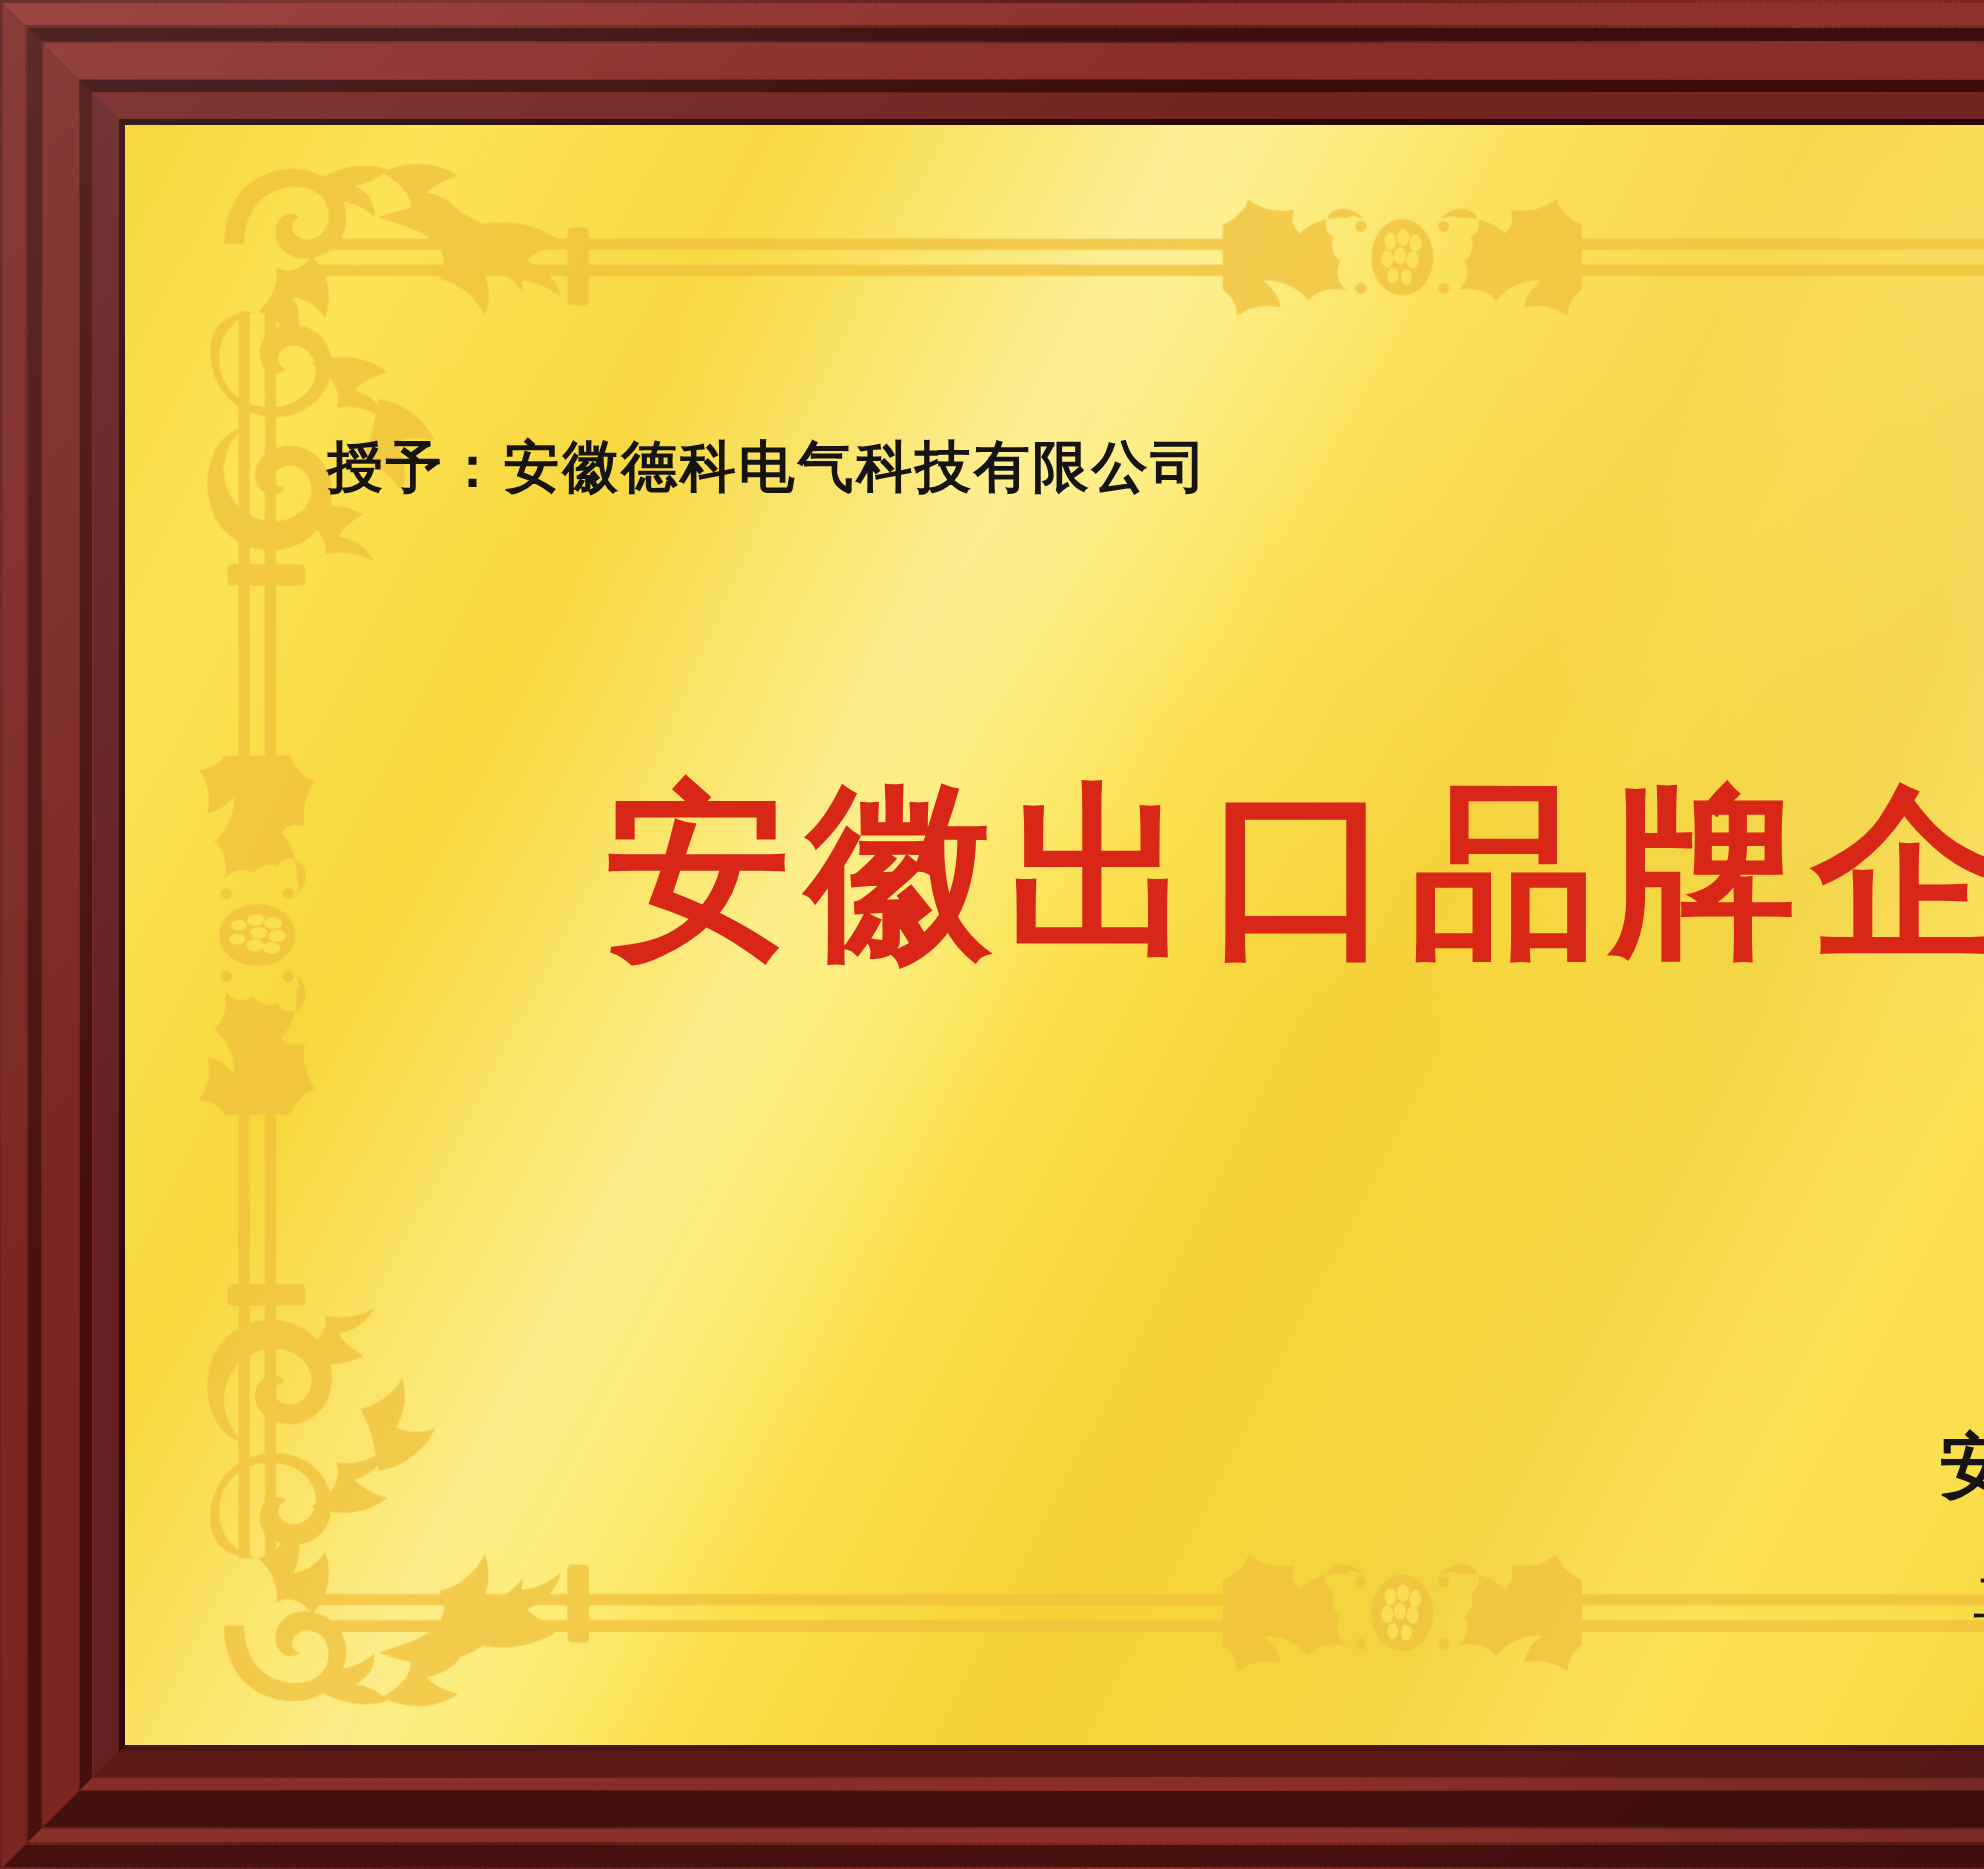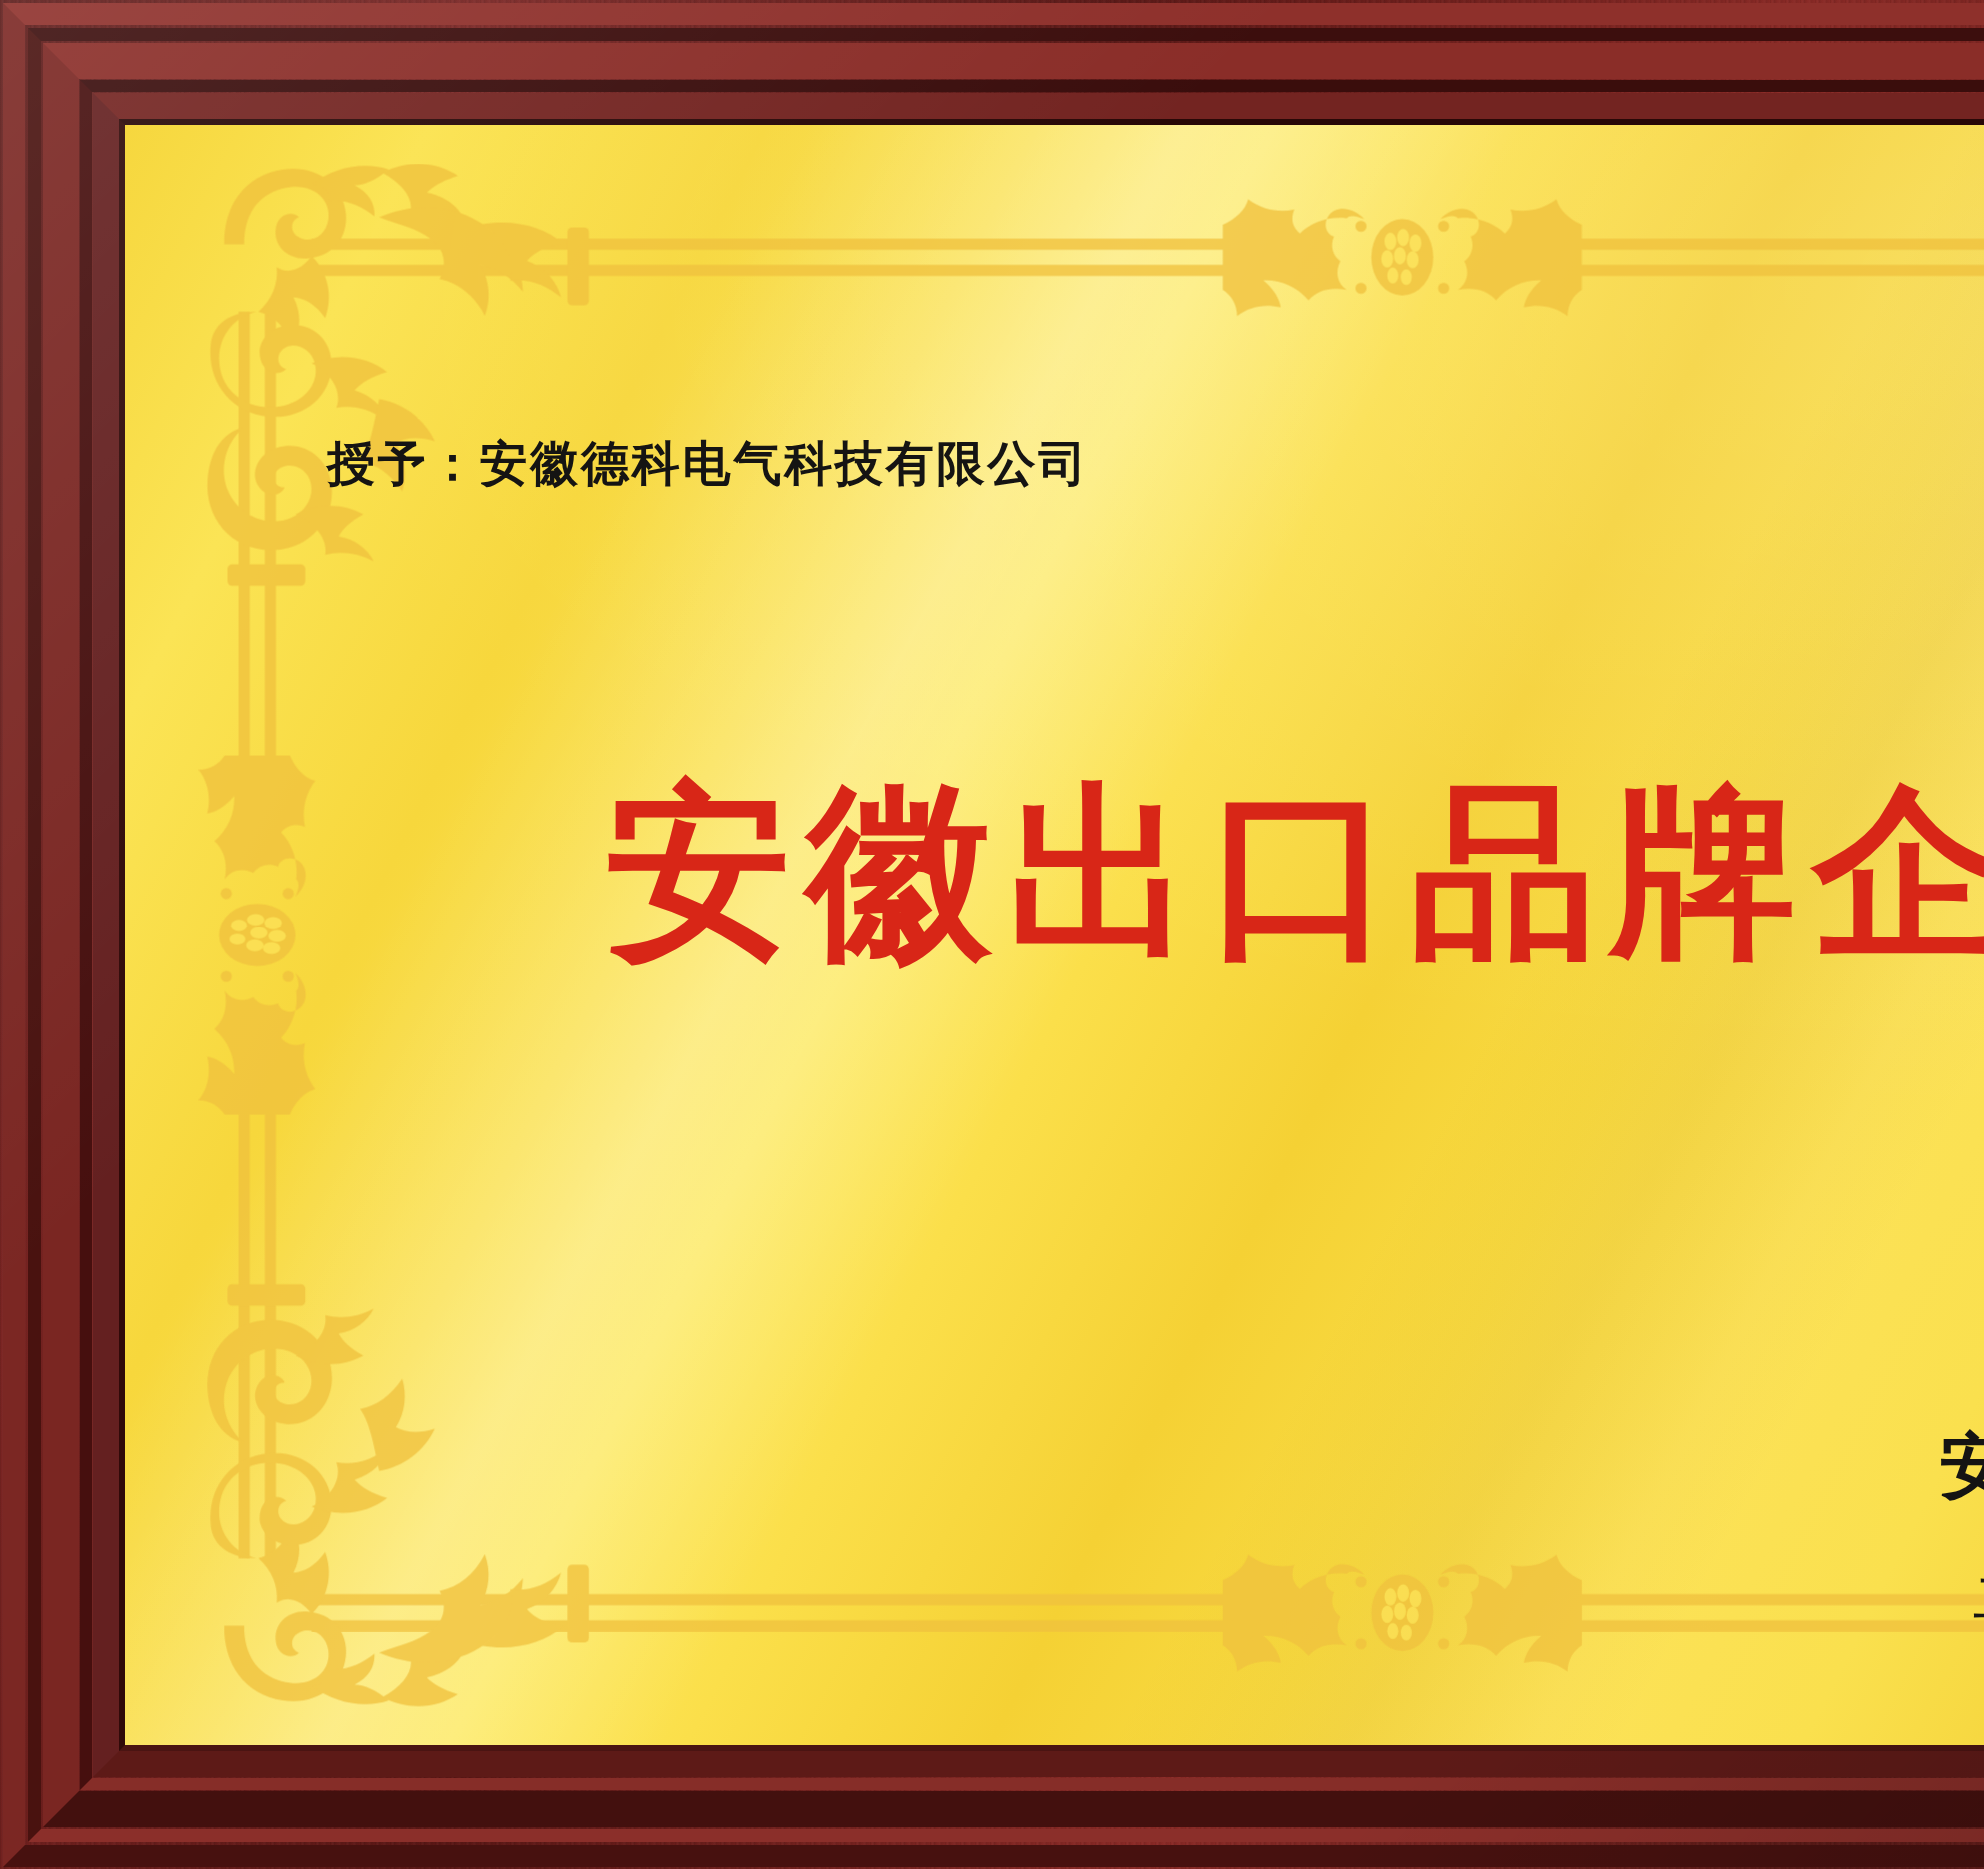--- a/index.html
+++ b/index.html
@@ -116,21 +116,21 @@
     left:0; top:0; right:0; bottom:0;
     pointer-events:none;
   }
   .deco svg{display:block;width:100%;height:100%;}
 
   
   .award-to{
     position:absolute;
     left:202px;
     top:314px;
-    font-size:48px;
+    font-size:56px;
     font-weight:700;
     color:#151413;
     letter-spacing:2.8px;
     white-space:nowrap;
     line-height:1;
     text-align:center;
   }
   .title{
     position:absolute;
     left:0; right:0;

